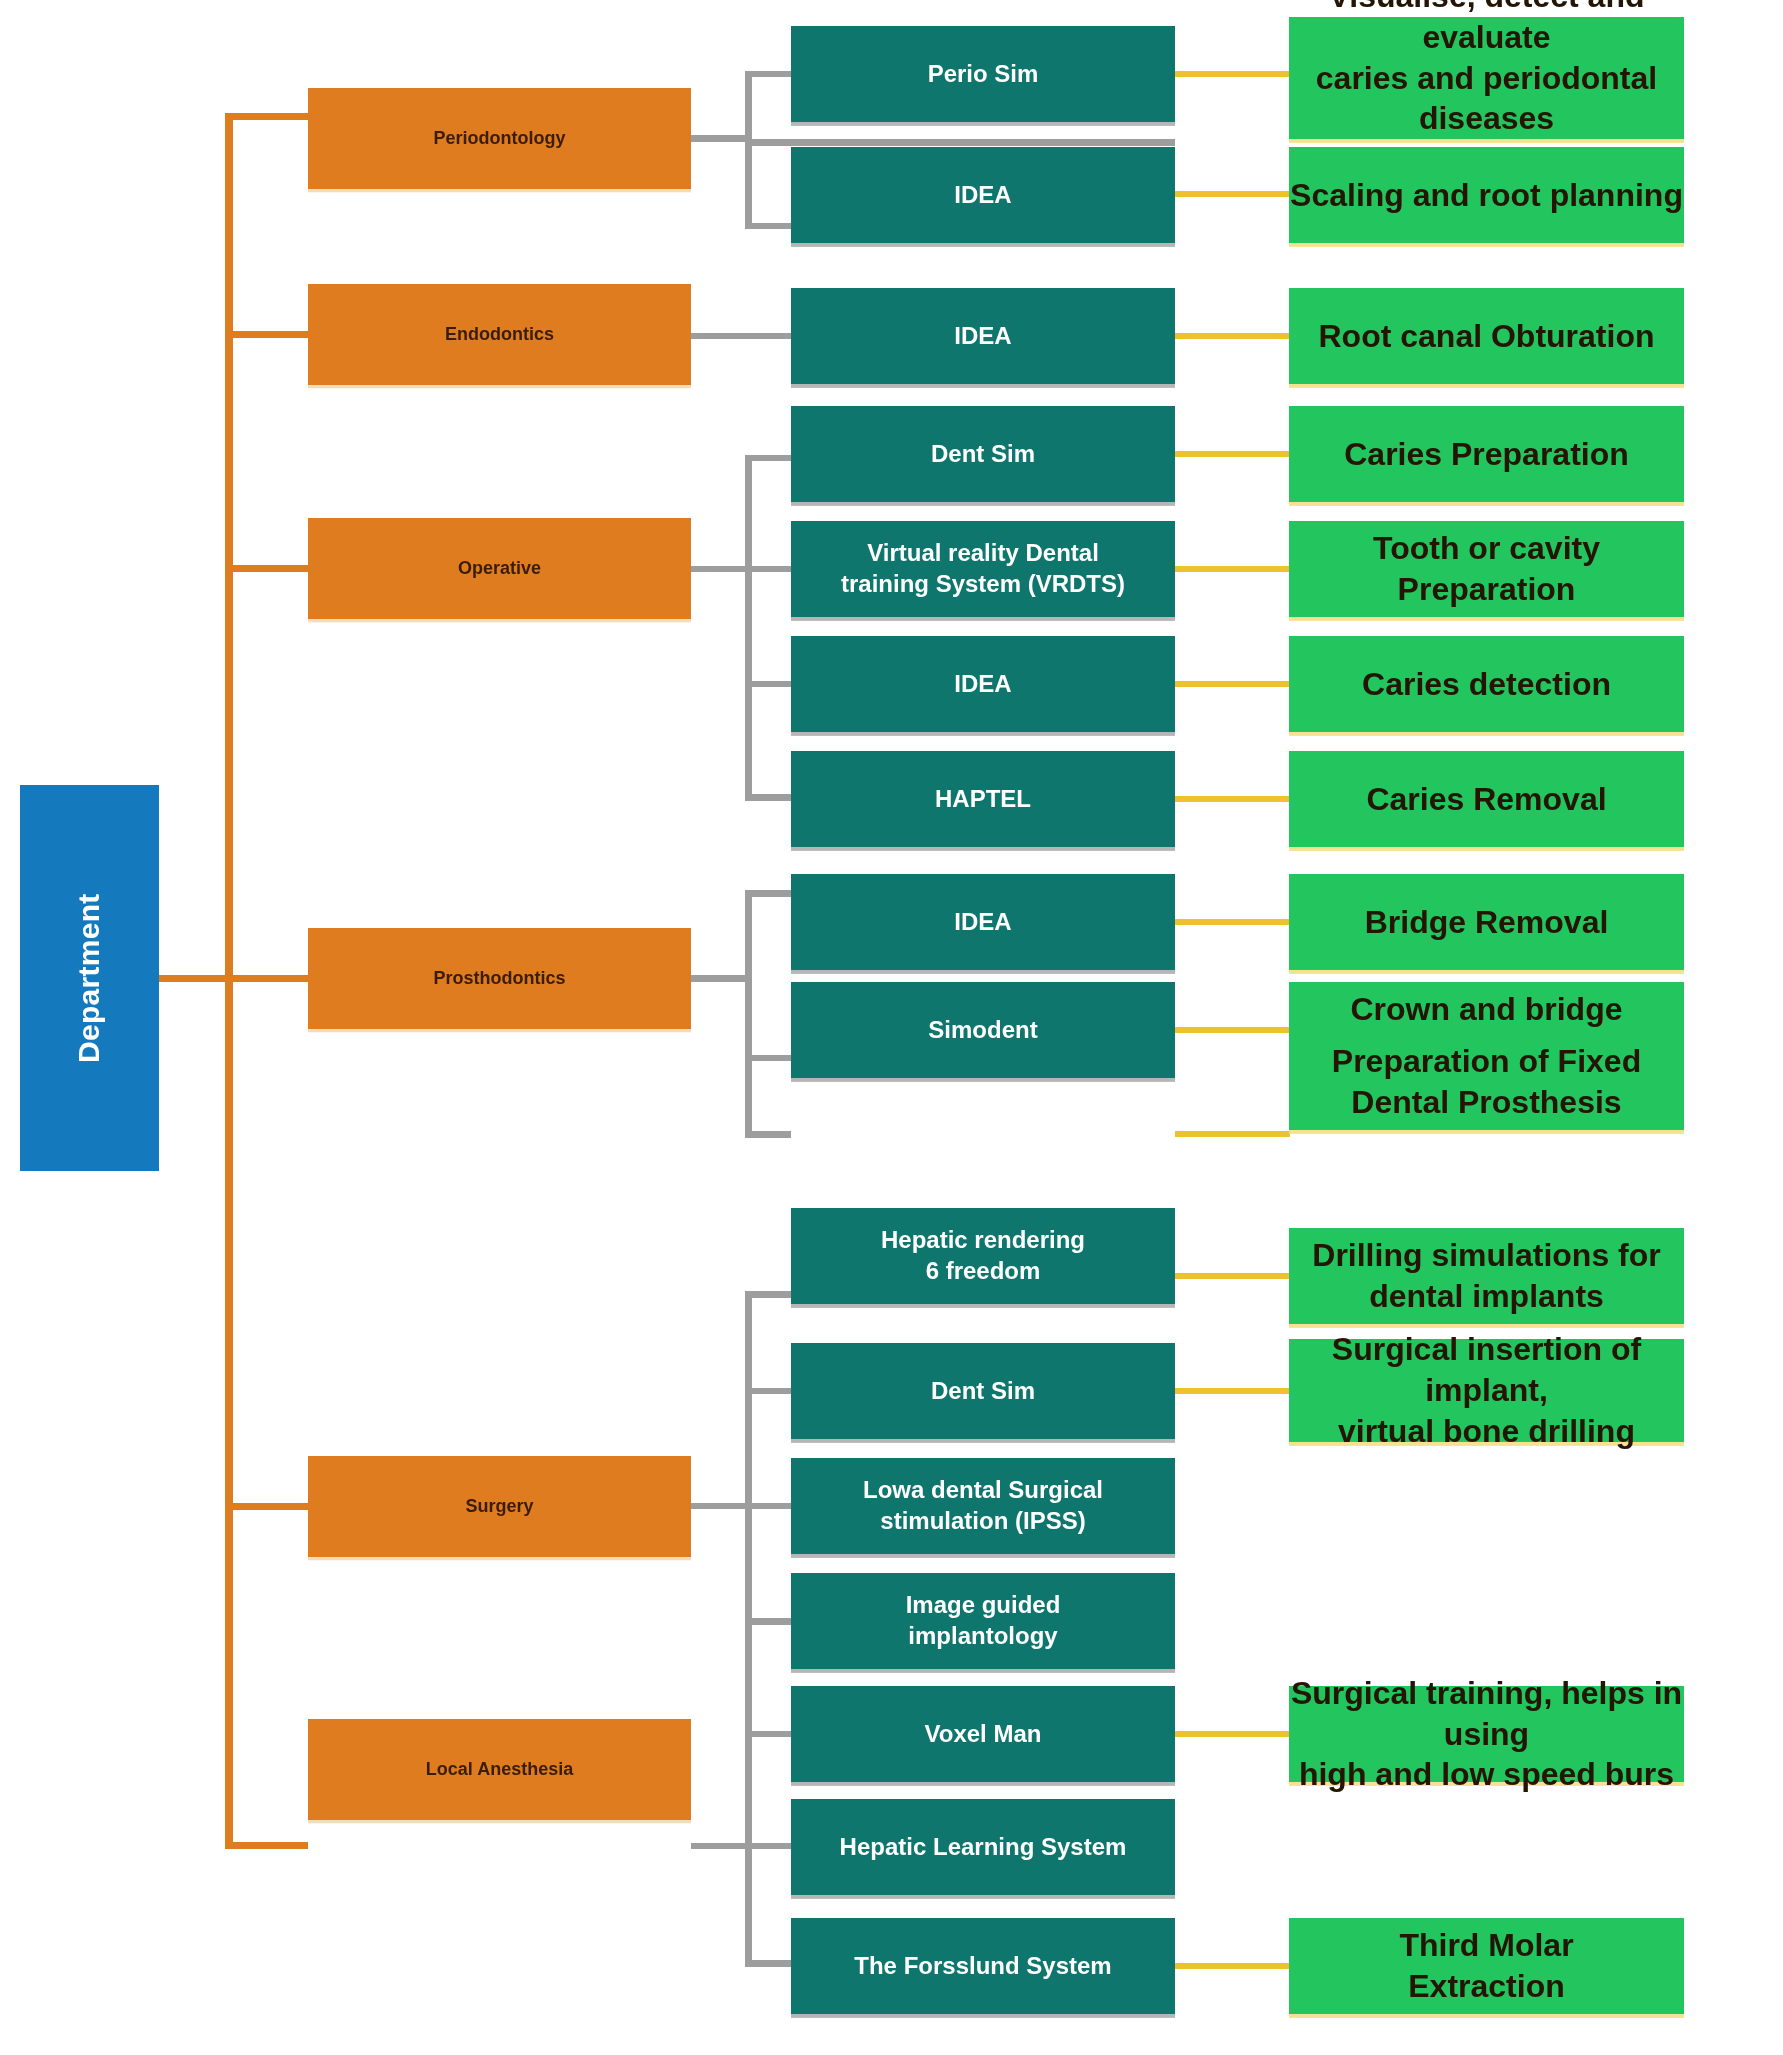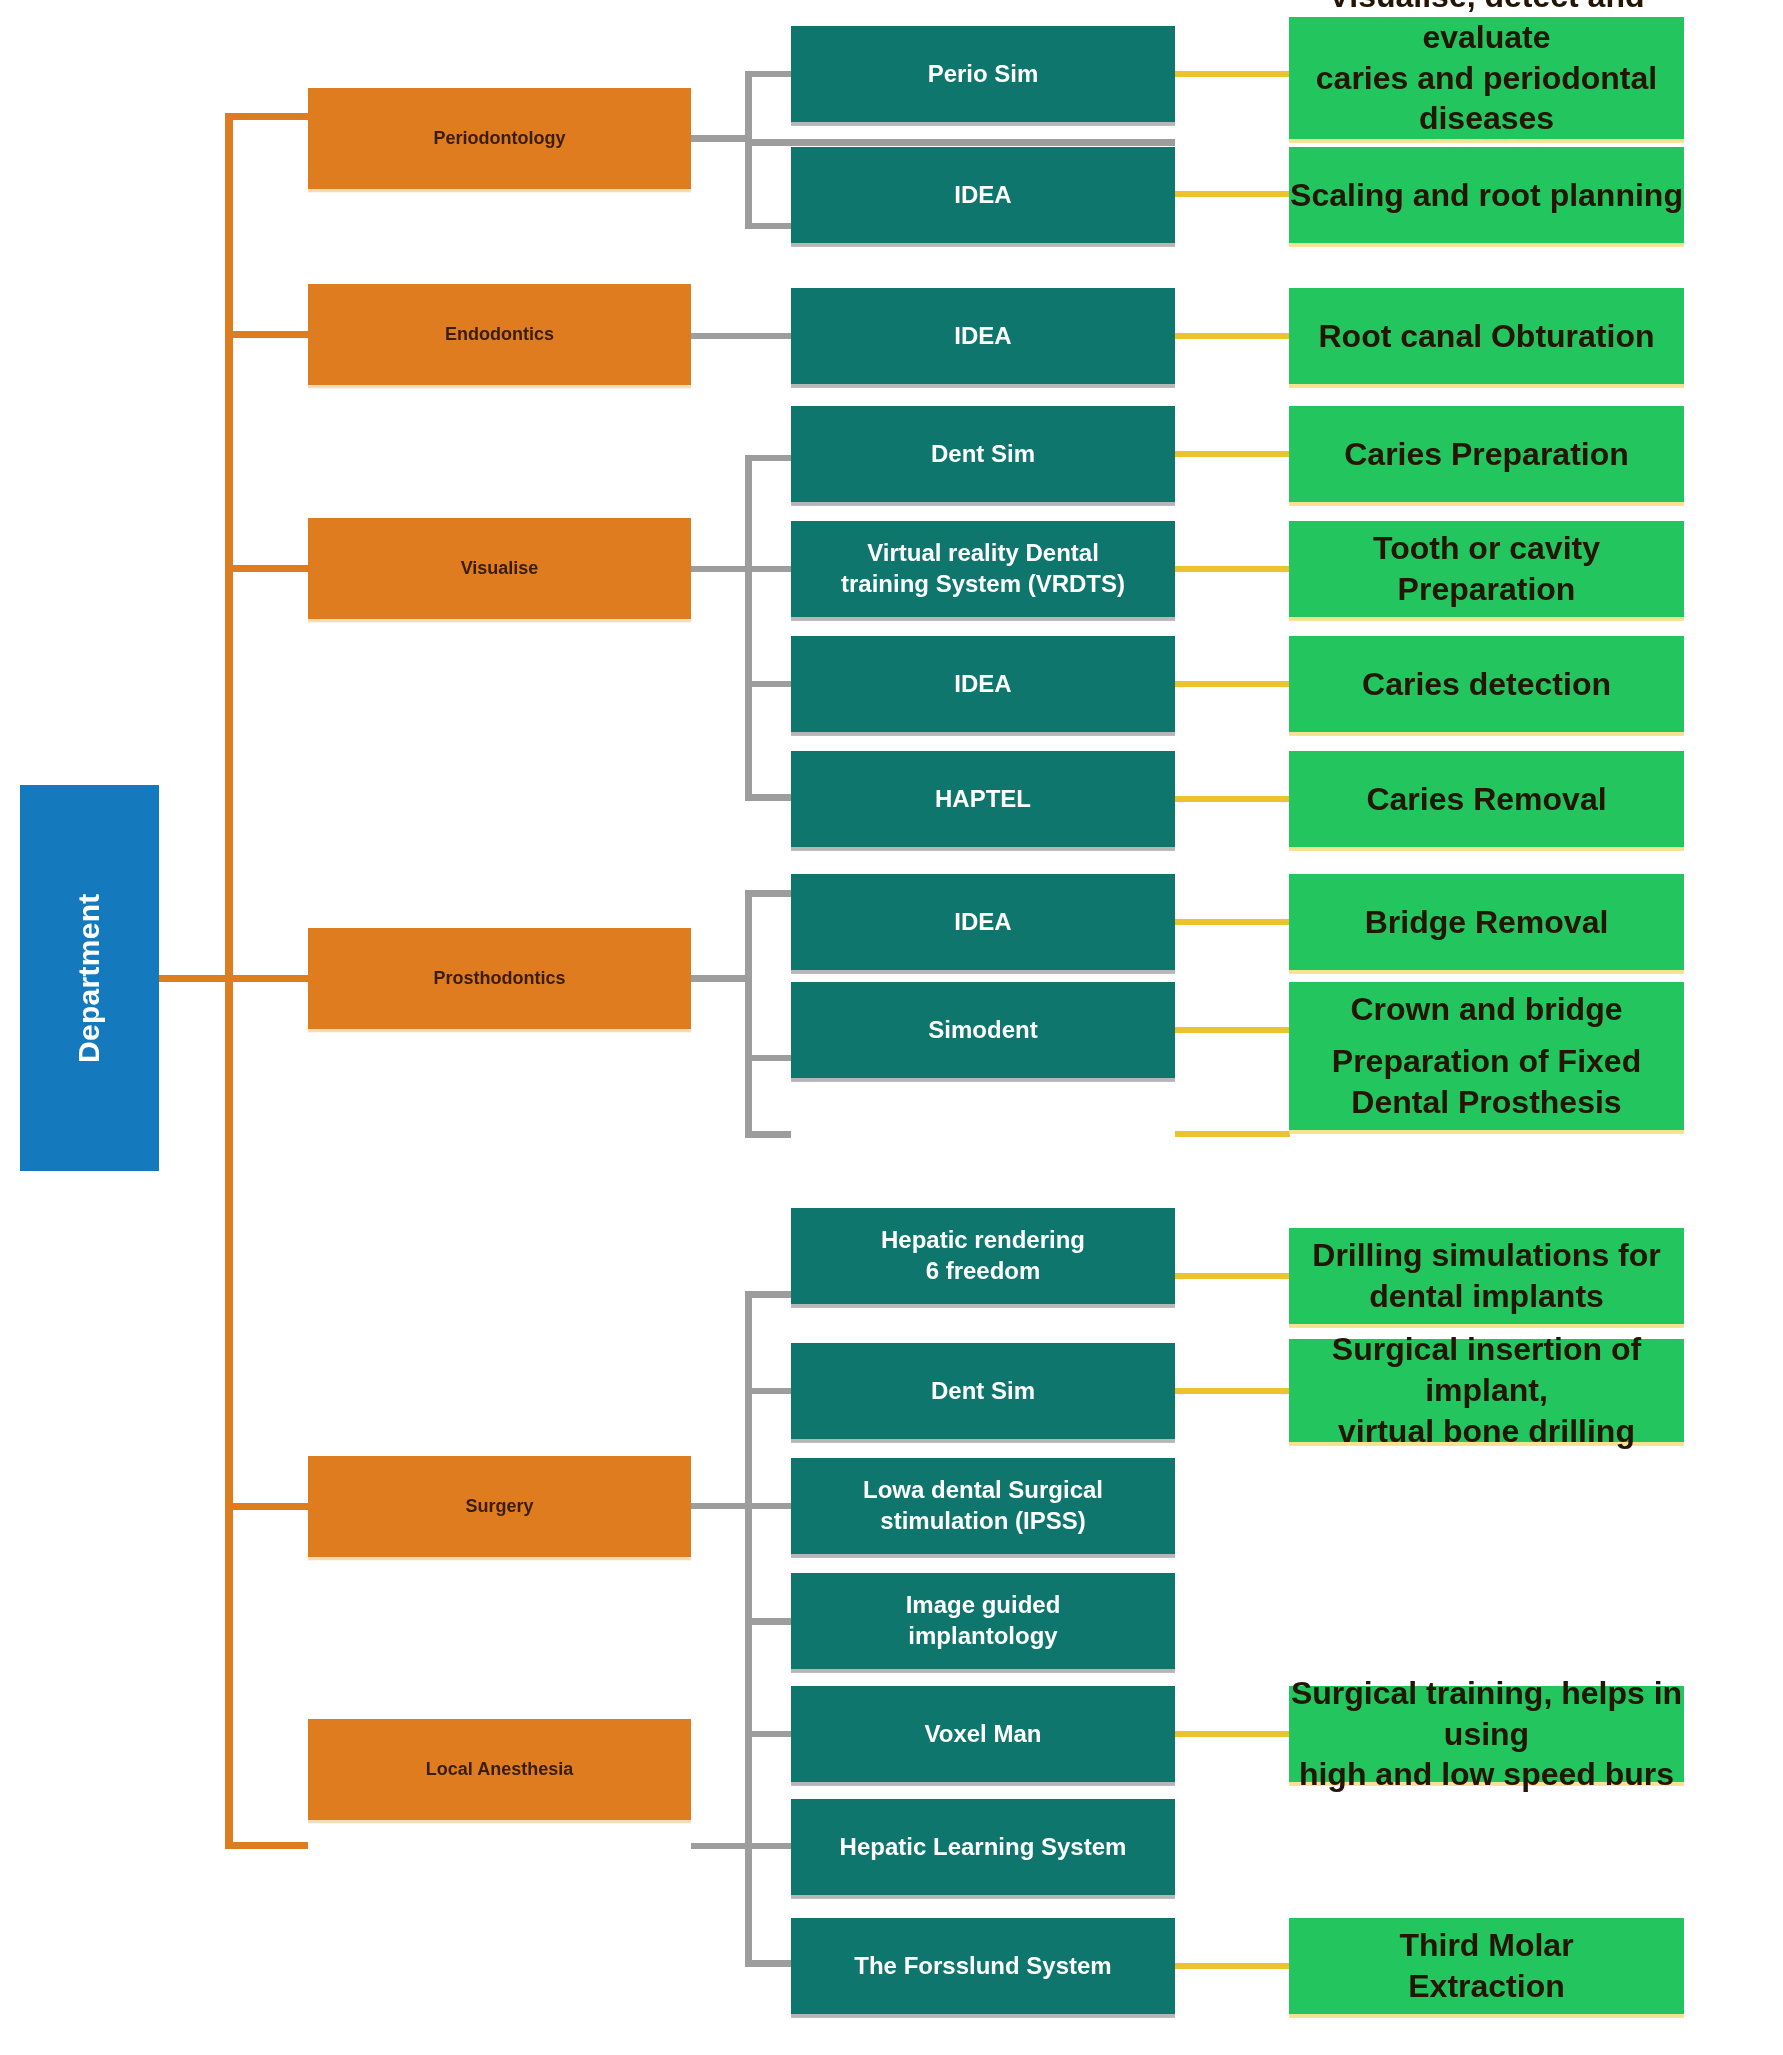--- a/index.html
+++ b/index.html
@@ -143,21 +143,21 @@
       <line x1="1795" y1="3003" x2="1970" y2="3003"></line>
     </g>
   </svg>
 
   <div class="node root-box">
     <span class="vertical-text">Department</span>
   </div>
 
   <div class="node dept-box" style="top:88px"><span>Periodontology</span></div>
   <div class="node dept-box" style="top:284px"><span>Endodontics</span></div>
-  <div class="node dept-box" style="top:518px"><span>Visualise</span></div>
+  <div class="node dept-box" style="top:518px"><span>Operative</span></div>
   <div class="node dept-box" style="top:928px"><span>Prosthodontics</span></div>
   <div class="node dept-box" style="top:1456px"><span>Surgery</span></div>
   <div class="node dept-box" style="top:1719px"><span>Local Anesthesia</span></div>
 
   <div class="node system-box" style="top:26px"><span>Perio Sim</span></div>
   <div class="node system-box" style="top:147px"><span>IDEA</span></div>
   <div class="node system-box" style="top:288px"><span>IDEA</span></div>
   <div class="node system-box" style="top:406px"><span>Dent Sim</span></div>
   <div class="node system-box" style="top:521px"><span>Virtual reality Dental
 training System (VRDTS)</span></div>

